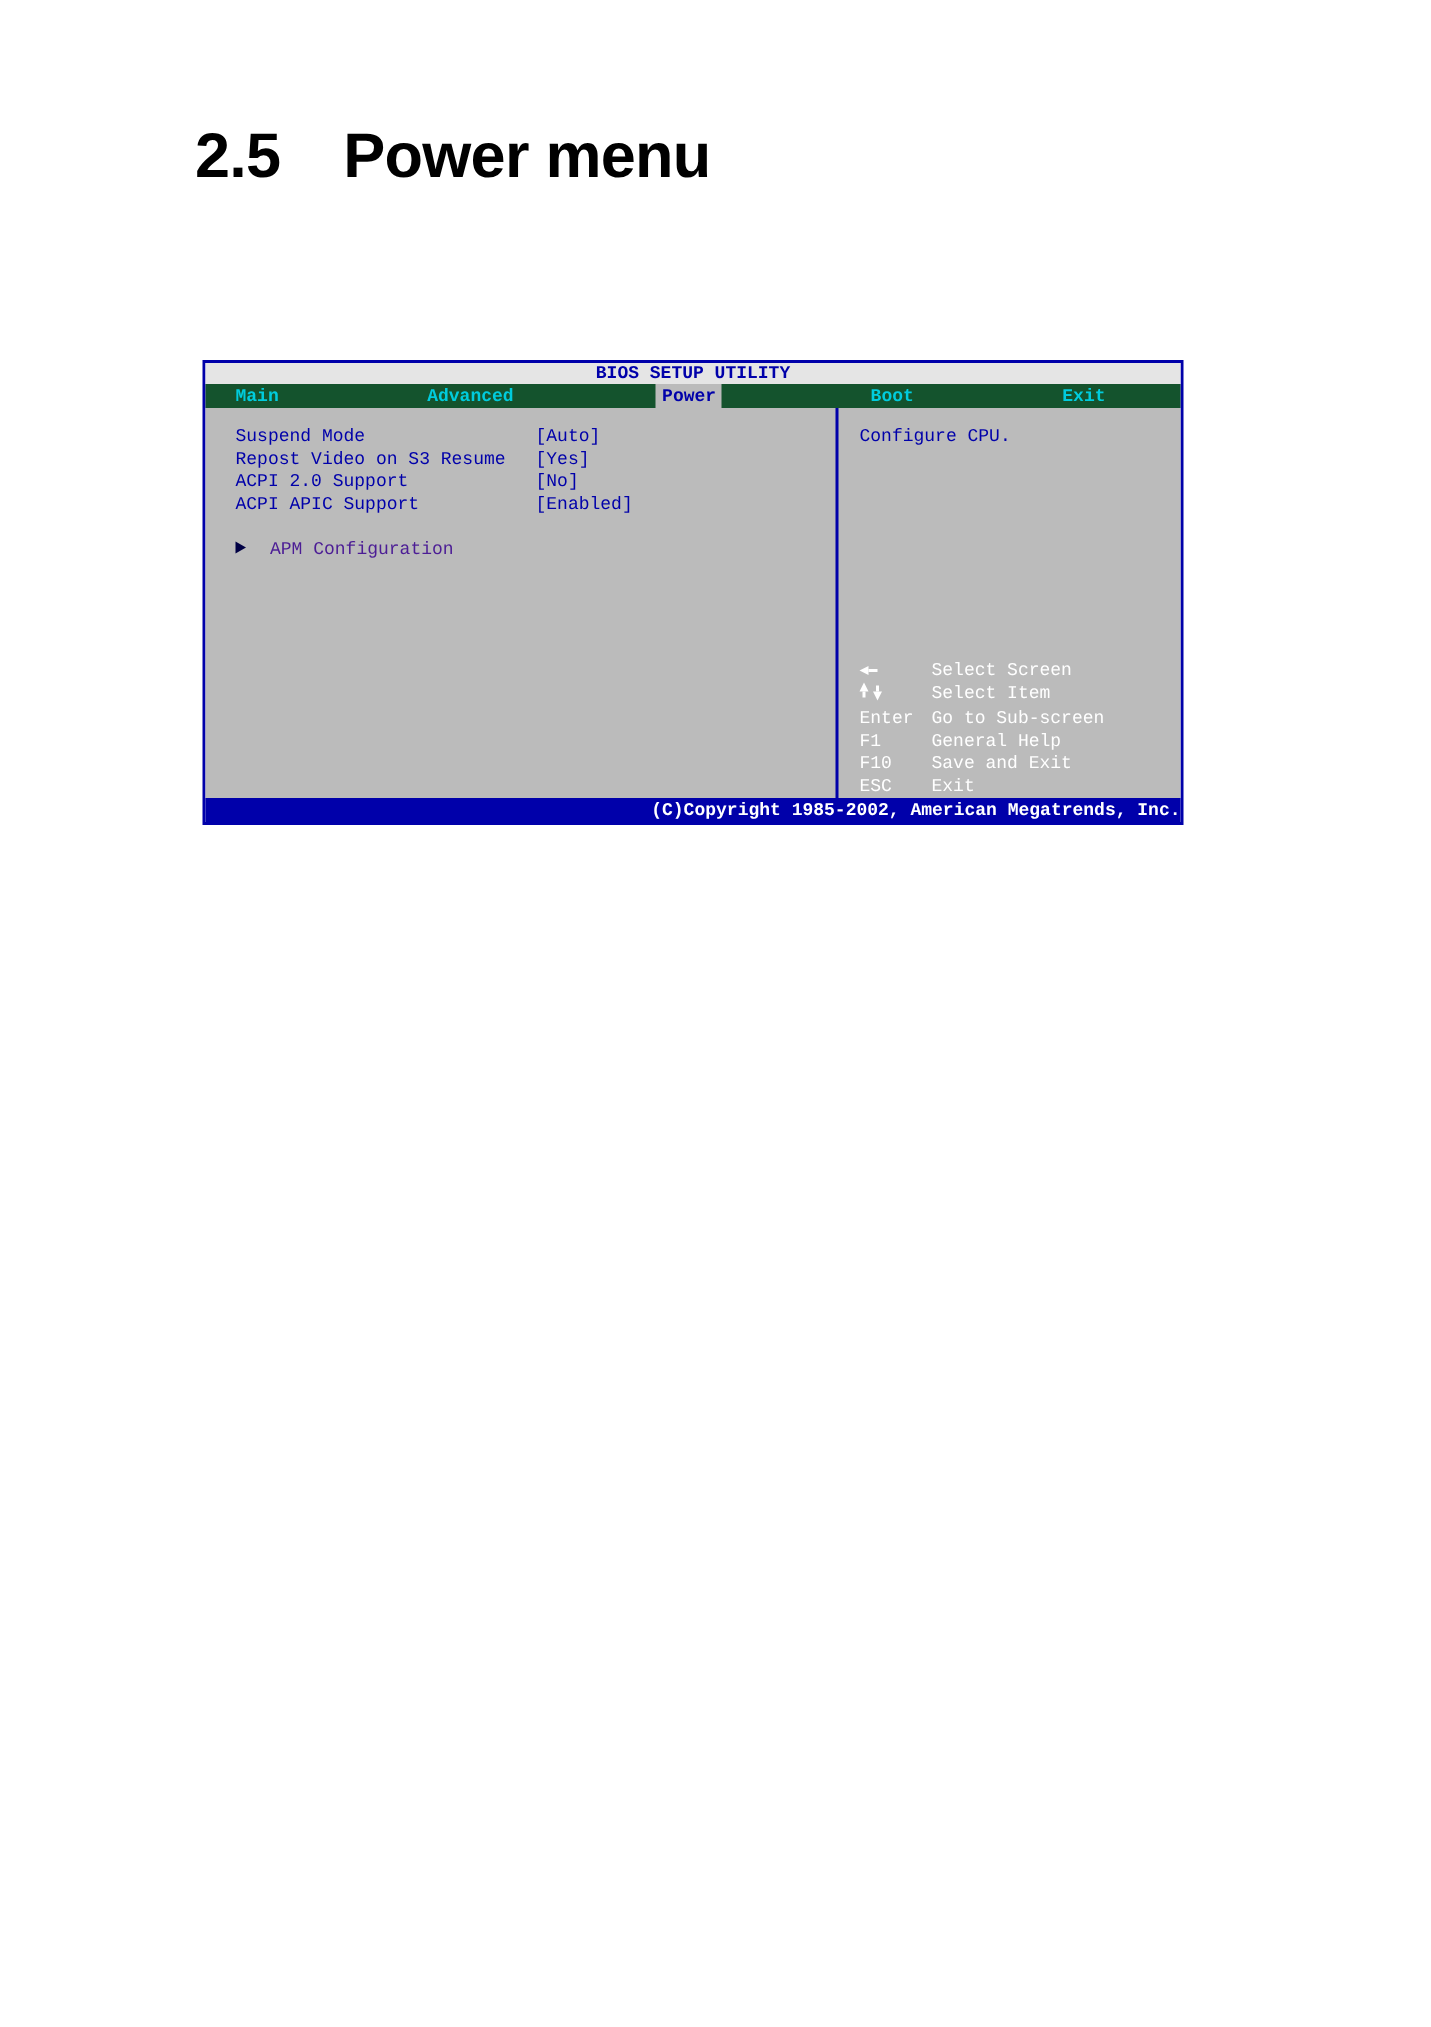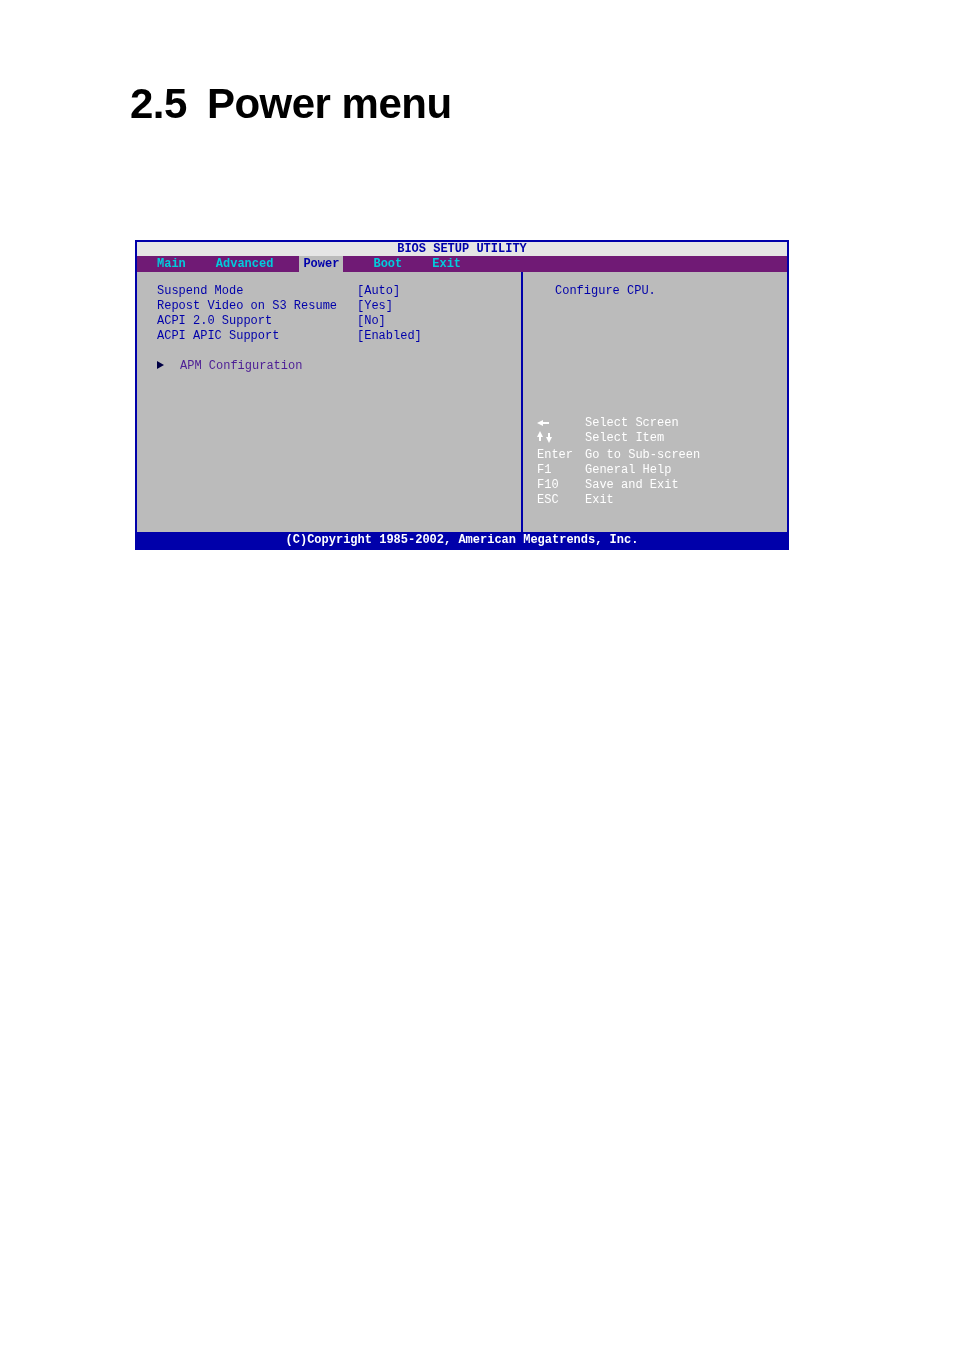--- a/index.html
+++ b/index.html
@@ -16,47 +16,48 @@
       top: 80px;
       left: 130px;
       font-size: 42px;
       font-weight: 900;
       font-stretch: condensed;
       letter-spacing: -0.5px;
       color: #000;
       font-family: "Arial Black", Arial, sans-serif;
     }
     .page-title .section-num {
-      margin-right: 20px;
+      margin-right: 42px;
     }
     .bios-container {
       position: absolute;
       top: 240px;
       left: 135px;
       width: 650px;
       border: 2px solid #0000aa;
     }
     .bios-title-bar {
       background: #e5e5e5;
       color: #0000aa;
       text-align: center;
       font-family: "Courier New", monospace;
       font-weight: bold;
       font-size: 12px;
       padding: 0;
       line-height: 14px;
     }
     .bios-menu-bar {
-      background: #701a75;
+      background: #14532d;
       display: flex;
       font-family: "Courier New", monospace;
       font-weight: bold;
       font-size: 12px;
       padding: 0 20px;
       line-height: 16px;
+      justify-content: space-between;
     }
     .bios-tab {
       color: #00ccdd;
       margin-right: 30px;
       cursor: pointer;
     }
     .bios-tab.active {
       background: #bbbbbb;
       color: #0000aa;
       padding: 0 4px;
@@ -71,21 +72,21 @@
       height: 260px;
     }
     .bios-main-panel {
       flex: 1;
       padding: 12px 20px;
       color: #0000aa;
       border-right: 2px solid #0000aa;
     }
     .bios-side-panel {
       width: 200px;
-      padding: 12px 32px;
+      padding: 12px 14px;
       color: #0000aa;
       position: relative;
     }
     .bios-setting-row {
       display: flex;
       line-height: 15px;
     }
     .bios-setting-label {
       width: 200px;
     }
@@ -106,35 +107,35 @@
     .bios-submenu-label {
     }
     .bios-spacer {
       height: 15px;
     }
     .bios-help-text {
       color: #0000aa;
     }
     .bios-nav-help {
       position: absolute;
-      bottom: 24px;
+      bottom: 0;
       left: 14px;
       color: #ffffff;
       line-height: 15px;
     }
     .bios-nav-row {
       display: flex;
     }
     .bios-nav-key {
       width: 48px;
     }
     .bios-footer {
       background: #0000aa;
       color: #ffffff;
-      text-align: center;
+      text-align: right;
       font-family: "Courier New", monospace;
       font-weight: bold;
       font-size: 12px;
       line-height: 16px;
     }
     .arrow-left {
       display: inline-block;
       width: 0;
       height: 0;
       border-top: 3px solid transparent;

